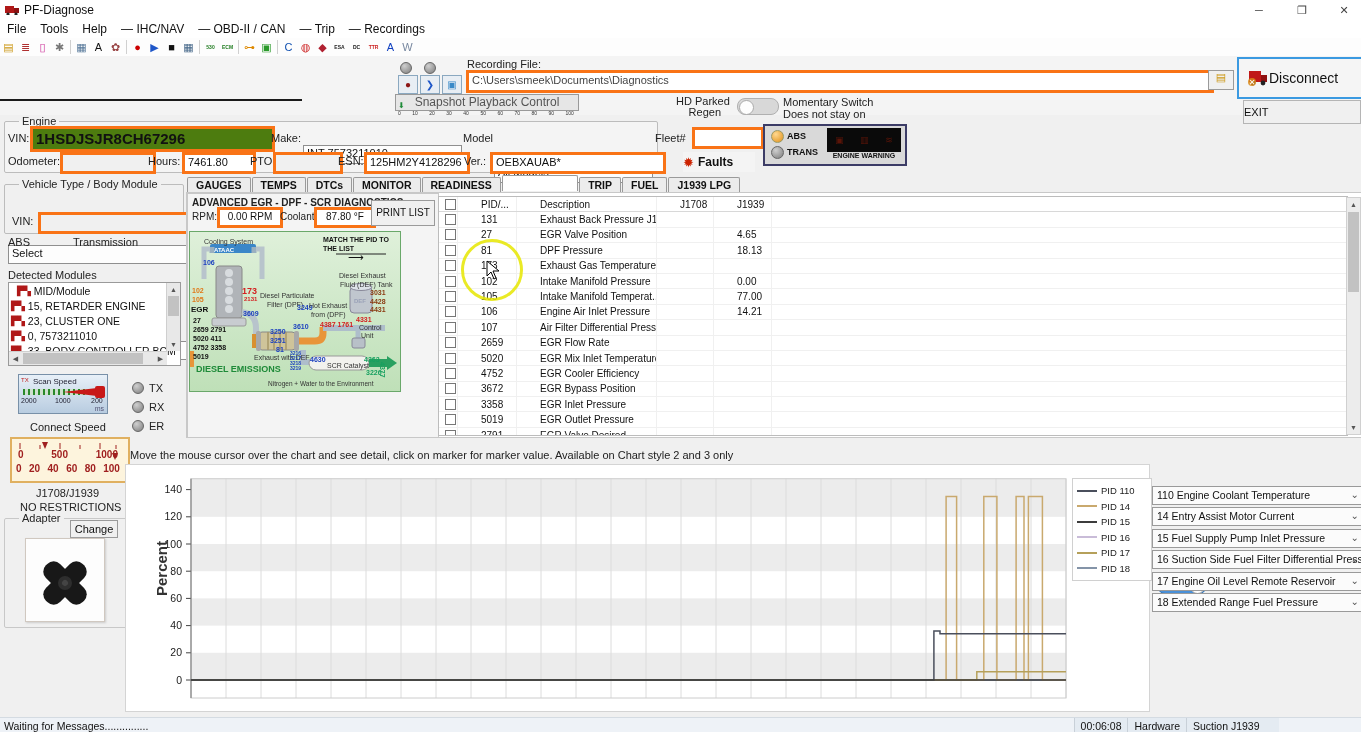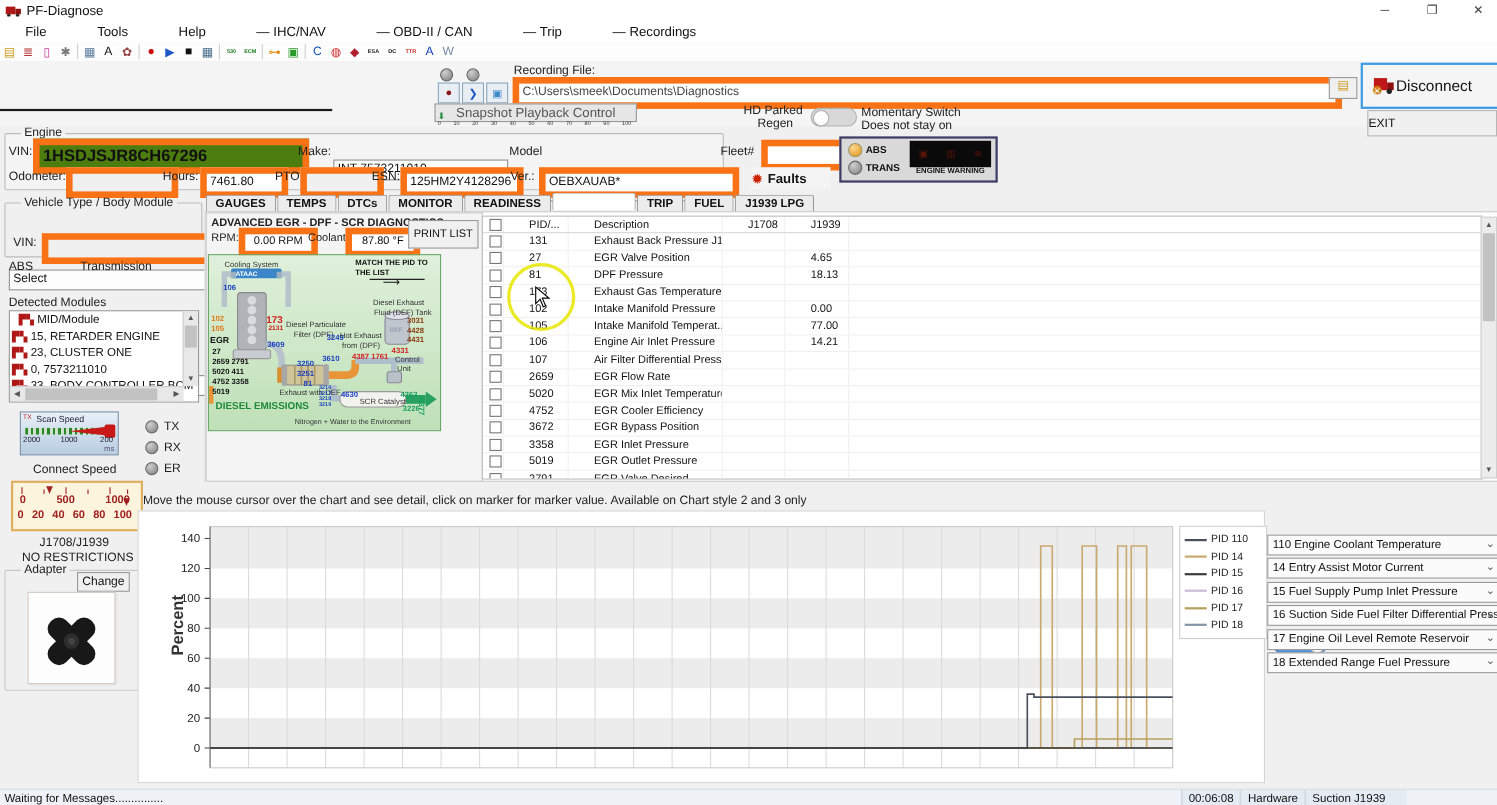--- a/index.html
+++ b/index.html
@@ -1,29 +1,29 @@
 <!DOCTYPE html>
 <html><head>
 <meta charset="utf-8">
 <style>
   html,body{margin:0;padding:0;background:#cfcfcf;}
   #app{position:relative;width:1361px;height:732px;background:#f0f0f0;font-family:"Liberation Sans",sans-serif;overflow:hidden;color:#111;}
   .abs{position:absolute;}
   .lbl{font-size:11px;color:#222;white-space:nowrap;}
-  .field{border:6px solid #f97316;background:#fff;font-size:11px;padding:1px 3px;overflow:hidden;white-space:nowrap;}
+  .field{border:3px solid #f97316;background:#fff;font-size:11px;padding:1px 3px;overflow:hidden;white-space:nowrap;}
   .sel{border:1px solid #8f8f8f;background:#fdfdfd;font-size:11px;padding:1px 14px 1px 3px;position:relative;white-space:nowrap;overflow:hidden;}
   .sel:after{content:"⌄";position:absolute;right:2px;top:0;font-size:10px;color:#555;}
   .btn{border:1px solid #9a9a9a;background:#f0f0f0;text-align:center;font-size:11px;}
   
   #titlebar{left:0;top:0;width:1361px;height:20px;background:#ffffff;border-bottom:1px solid #e4e4e4;}
   #title-text{left:24px;top:3px;font-size:12px;}
   .winbtn{top:0px;width:34px;height:20px;text-align:center;font-size:11px;color:#444;line-height:20px;}
   
   #menubar{left:0;top:20px;width:1361px;height:18px;background:#fff;font-size:12px;}
-  #menubar span{display:inline-block;padding:2px 23px;}
+  #menubar span{display:inline-block;padding:2px 7px;}
   
   #toolbar{left:0;top:38px;width:1361px;height:18px;background:#fdfdfd;border-bottom:1px solid #e0e0e0;display:flex;align-items:center;}
   .tbi{width:17px;height:16px;display:flex;align-items:center;justify-content:center;font-size:11px;overflow:hidden;}
   .tbi.txt{font-size:5px;font-weight:bold;letter-spacing:0;}
   .tbsep{width:1px;height:14px;background:#d0d0d0;margin:0 2px;}
   
   #headerzone{left:0;top:56px;width:1361px;height:59px;background:#f4f4f4;}
   .led{width:10px;height:10px;border-radius:50%;background:radial-gradient(circle at 35% 30%,#cfcfcf,#7d7d7d);border:1px solid #666;}
   .recbtn{width:18px;height:17px;border:1px solid #8aa8c0;background:#e8eef4;display:flex;align-items:center;justify-content:center;font-size:10px;}
   #snapshot-btn{left:395px;top:94px;width:182px;height:15px;background:#e6e6e6;border:1px solid #999;font-size:12px;color:#555;text-align:center;}

